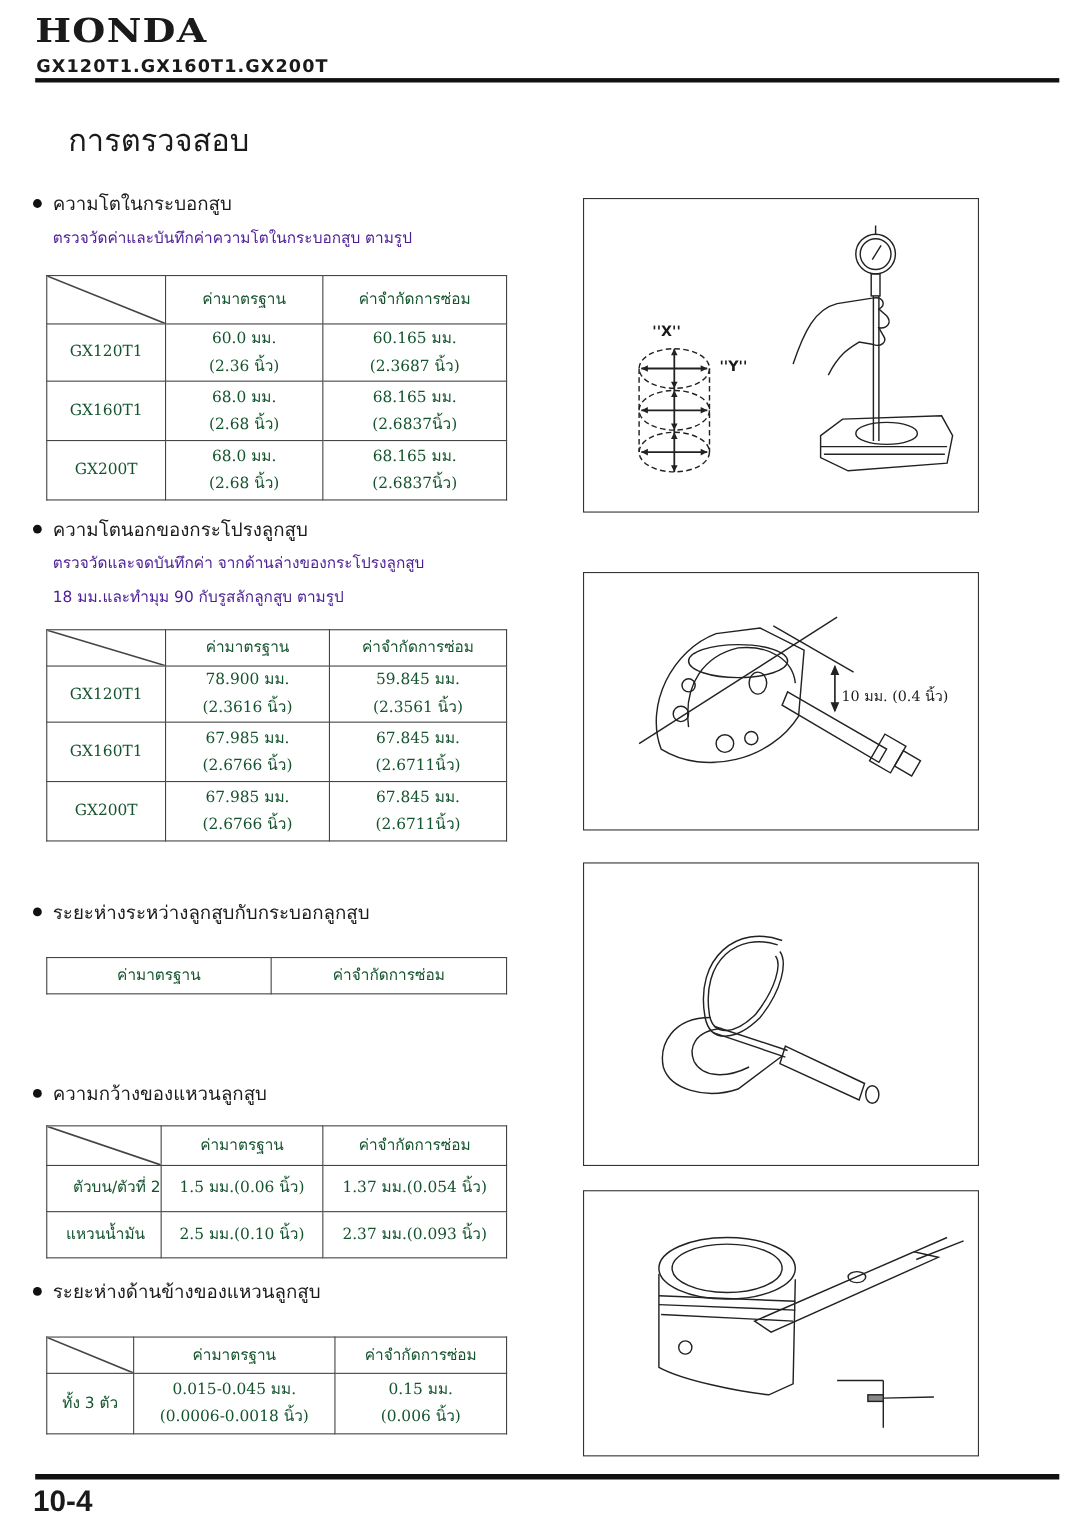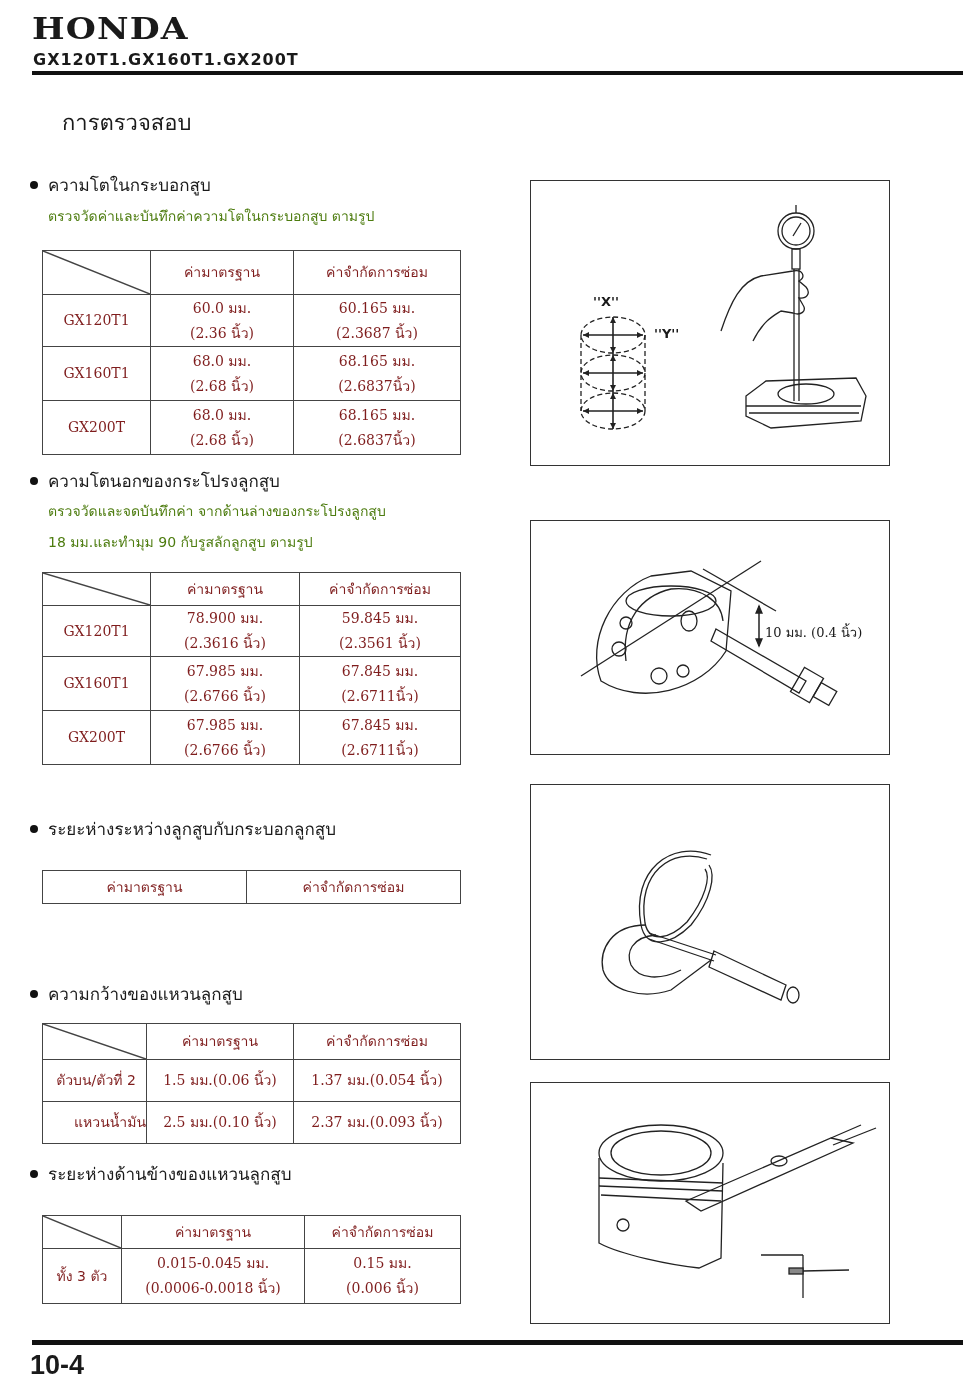--- a/index.html
+++ b/index.html
@@ -5,25 +5,25 @@
   html, body { margin:0; padding:0; background:#ffffff; }
   body { width:975px; height:1397px; position:relative; overflow:hidden; color:#1a1a1a;
          font-family:"DejaVu Serif", serif; }
   .brand { position:absolute; left:32px; top:14px; font-family:"DejaVu Serif", serif; font-weight:bold;
            font-size:30px; letter-spacing:1px; line-height:30px; transform:scaleX(1.15); transform-origin:left; }
   .model { position:absolute; left:33px; top:50px; font-family:"DejaVu Sans", sans-serif; font-weight:bold;
            font-size:16px; letter-spacing:1px; }
   .rule-top { position:absolute; left:32px; top:71px; width:931px; height:4px; background:#111; }
   .rule-bottom { position:absolute; left:32px; top:1340px; width:931px; height:5px; background:#111; }
   .page-num { position:absolute; left:30px; top:1350px; font-family:"Liberation Sans", sans-serif; font-weight:bold; font-size:27px; }
-  .title { position:absolute; left:62px; top:105px; font-family:"DejaVu Sans", sans-serif; font-size:22px;text-align:right; }
+  .title { position:absolute; left:62px; top:105px; font-family:"DejaVu Sans", sans-serif; font-size:28px;text-align:right; }
   .sec { position:absolute; left:30px; font-family:"DejaVu Sans", sans-serif; font-size:17px; display:flex; align-items:center; }
   .bullet { display:inline-block; width:8px; height:8px; border-radius:50%; background:#111; margin-right:10px; }
-  .desc { position:absolute; left:48px; font-family:"DejaVu Sans", sans-serif; font-size:14px; color:#4d7c0f; }
-  table.spec { position:absolute; border-collapse:collapse; font-family:"DejaVu Serif", serif; font-size:14px; color:#7f1d1d; }
+  .desc { position:absolute; left:48px; font-family:"DejaVu Sans", sans-serif; font-size:14px; color:#4c1d95; }
+  table.spec { position:absolute; border-collapse:collapse; font-family:"DejaVu Serif", serif; font-size:14px; color:#14532d; }
   table.spec td, table.spec th { border:1.5px solid #444; text-align:center; padding:0; font-weight:normal; line-height:25px; }
   table.spec th { font-family:"DejaVu Sans", sans-serif; font-size:14px; }
   table.spec .rowlab { font-size:14px; }
   table.spec .thai { font-family:"DejaVu Sans", sans-serif; }
   .diag { position:relative; }
   .diag svg { position:absolute; left:0; top:0; width:100%; height:100%; }
   .fig { position:absolute; border:1.5px solid #333; background:#fff; }
   .fig svg { width:100%; height:100%; }
   .fig-label { position:absolute; font-family:"DejaVu Serif", serif; font-size:13px; }
   .xy { position:absolute; font-family:"DejaVu Sans", sans-serif; font-weight:bold; font-size:13px; }
@@ -166,26 +166,26 @@
       <tr style="height:36px;">
     <td class="diag" style="width:103px;">
       <svg preserveAspectRatio="none" viewBox="0 0 100 100">
             <line x1="0" y1="0" x2="100" y2="100" stroke="#444" stroke-width="1.5" vector-effect="non-scaling-stroke"></line>
           </svg>
     </td>
     <th style="width:146px;">ค่ามาตรฐาน</th>
     <th>ค่าจำกัดการซ่อม</th>
   </tr>
   <tr style="height:42px;">
-    <td class="thai" style="text-align:center; padding-left:3px;">ตัวบน/ตัวที่ 2</td>
+    <td class="thai" style="text-align:right; padding-left:3px;">ตัวบน/ตัวที่ 2</td>
     <td>1.5 มม.(0.06 นิ้ว)</td>
     <td>1.37 มม.(0.054 นิ้ว)</td>
   </tr>
   <tr style="height:42px;">
-    <td class="thai" style="text-align:right; padding-left:3px;">แหวนน้ำมัน</td>
+    <td class="thai" style="text-align:center; padding-left:3px;">แหวนน้ำมัน</td>
     <td>2.5 มม.(0.10 นิ้ว)</td>
     <td>2.37 มม.(0.093 นิ้ว)</td>
   </tr>
 </tbody>
   </table>
 
 <div class="sec" style="top:1160px;">
   <span class="bullet"></span>
   <span>ระยะห่างด้านข้างของแหวนลูกสูบ</span>
 </div>

